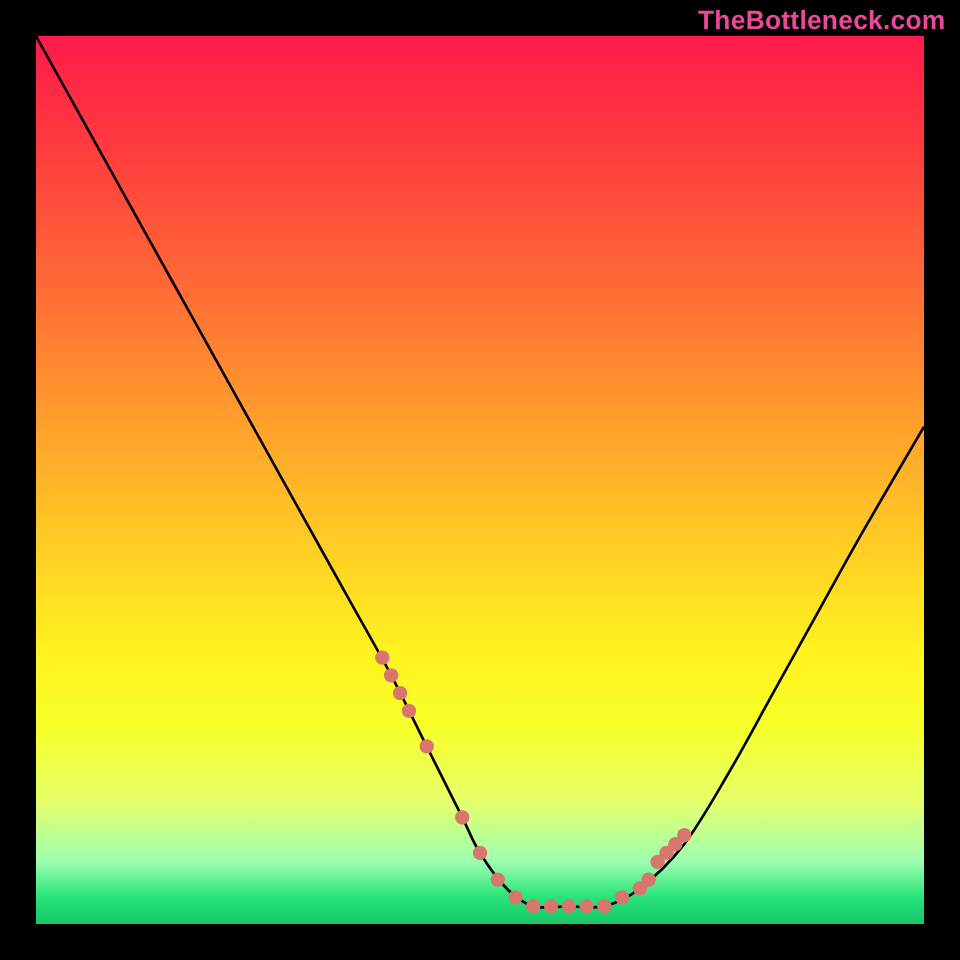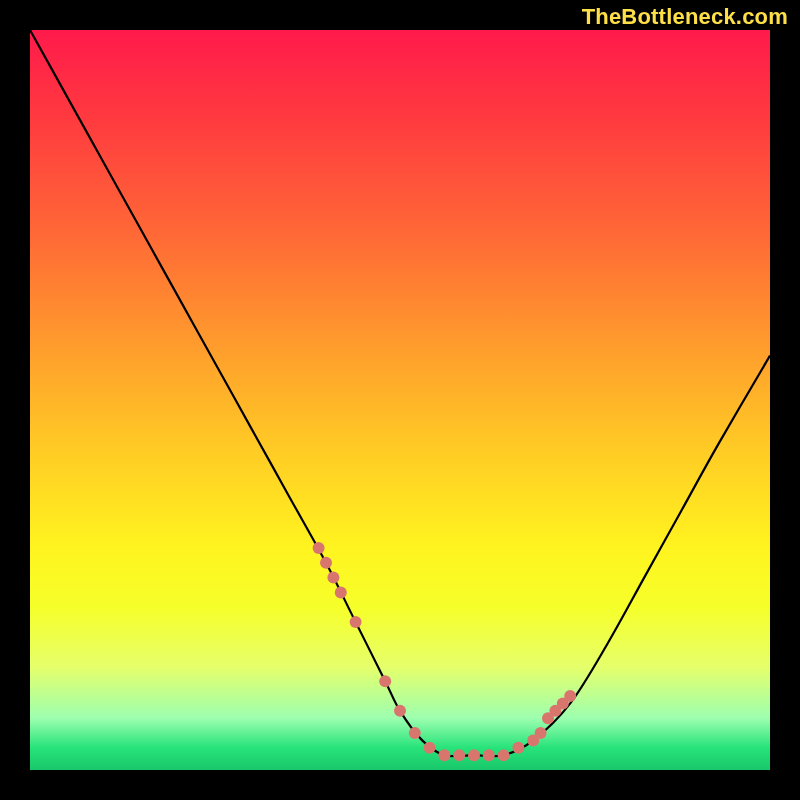--- a/index.html
+++ b/index.html
@@ -30,21 +30,21 @@
       #18c76a 100%
     );
   }
   .watermark {
     position: absolute;
     top: 4px;
     right: 12px;
     font-family: Arial, Helvetica, sans-serif;
     font-size: 22px;
     font-weight: bold;
-    color: #fde047;
+    color: #ec4899;
     letter-spacing: 0.2px;
   }
   svg.plot {
     position: absolute;
     left: 30px;
     top: 30px;
     width: 740px;
     height: 740px;
   }
   path.curve {

